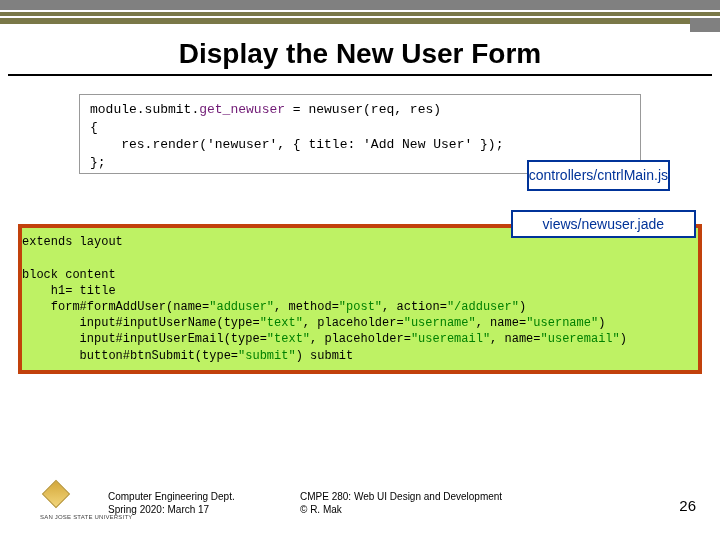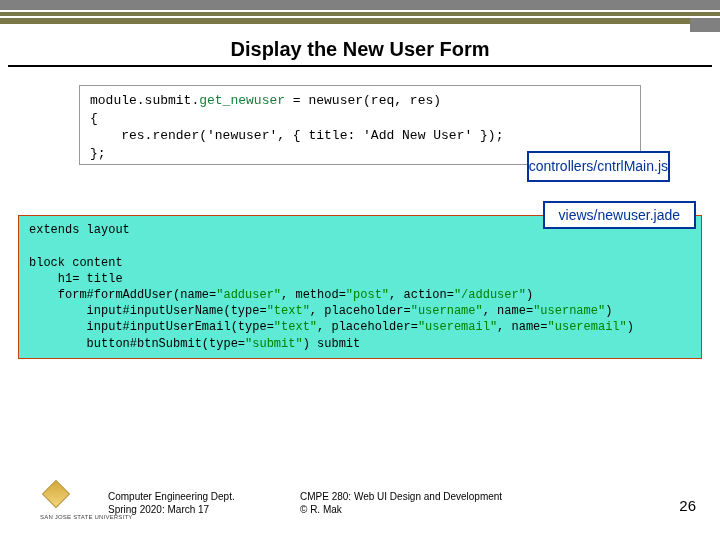--- a/index.html
+++ b/index.html
@@ -22,41 +22,41 @@
   .right-chip {
     position: absolute;
     top: 18px;
     right: 0;
     width: 30px;
     height: 14px;
     background: #808080;
   }
   .title {
     text-align: center;
-    font-size: 20px;
+    font-size: 28px;
     margin: 14px 0 4px 0;
     color: #000;
   }
   .title-underline {
     height: 2px;
     background: #000;
     margin: 0 8px 18px 8px;
   }
   .code-box1 {
     margin: 0 auto;
     width: 540px;
     border: 1px solid #999;
     background: #fff;
     padding: 6px 10px 2px 10px;
     font-family: "Courier New", monospace;
     font-size: 13px;
     line-height: 1.35;
     position: relative;
   }
-  .code-box1 .red { color: #15803d; }
+  .code-box1 .red { color: #701a75; }
   .badge1 {
     position: absolute;
     right: -30px;
     bottom: -18px;
     background: #fff;
     border: 2px solid #003399;
     color: #003399;
     padding: 4px 0;
     font-family: Arial, Helvetica, sans-serif;
     font-size: 14px;
@@ -65,29 +65,29 @@
     position: relative;
     margin: 50px 18px 0 18px;
   }
   .badge2 {
     position: absolute;
     right: 6px;
     top: -14px;
     background: #fff;
     border: 2px solid #003399;
     color: #003399;
-    padding: 4px 14px;
+    padding: 4px 30px;
     font-family: Arial, Helvetica, sans-serif;
     font-size: 14px;
     z-index: 2;
   }
   .code-box2 {
-    border: 1px solid #c2410c;
-    background: #5eead4;
-    padding: 6px 10px;
+    border: 4px solid #c2410c;
+    background: #bef264;
+    padding: 6px 0;
     font-family: "Courier New", monospace;
     font-size: 12px;
     line-height: 1.35;
     white-space: pre;
   }
   .code-box2 .green { color: #008000; }
   .footer {
     position: absolute;
     bottom: 14px;
     left: 0;

